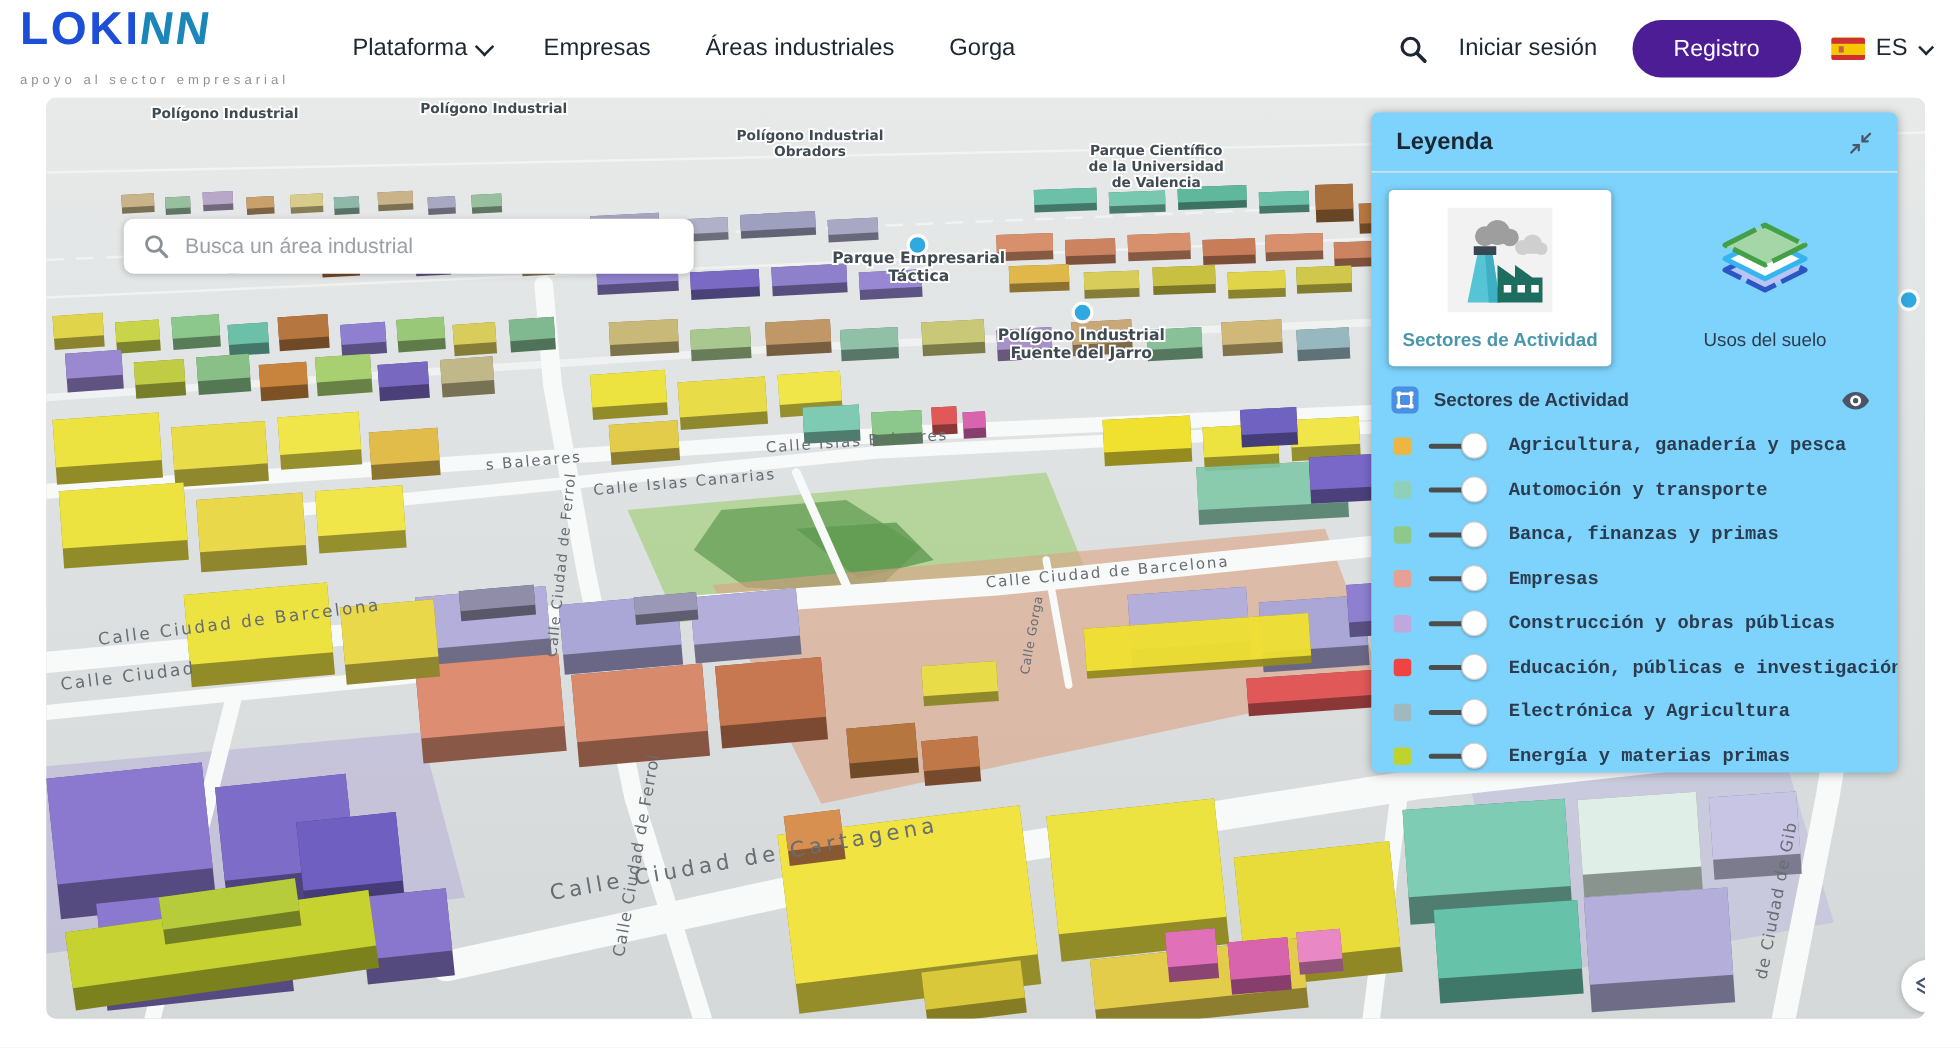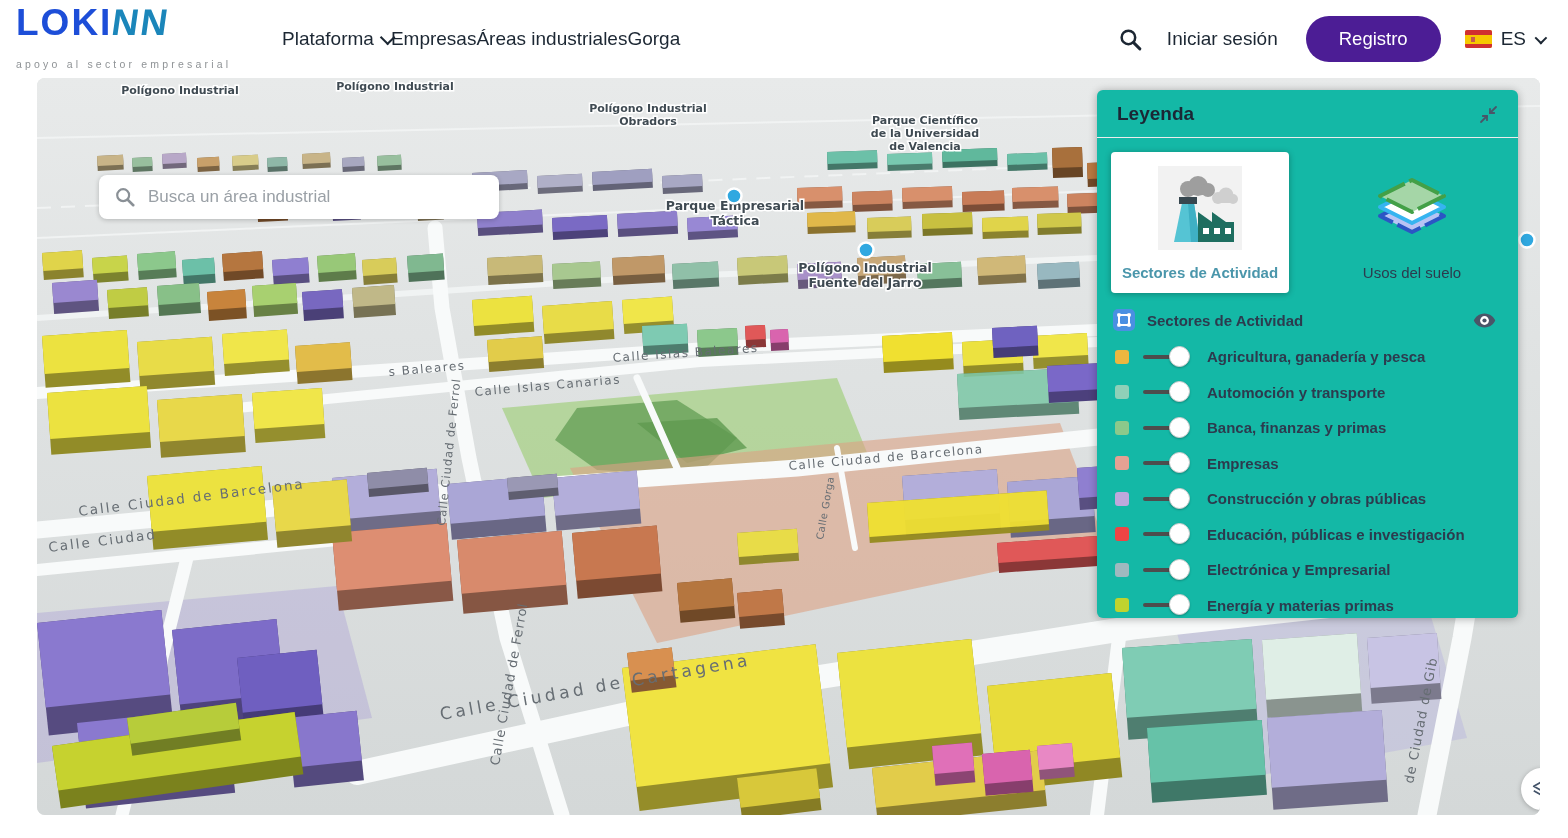--- a/index.html
+++ b/index.html
@@ -7,21 +7,21 @@
     font-family:"Liberation Sans", sans-serif; }
 
   
   .header { position:absolute; left:0; top:0; width:1568px; height:78px; background:#ffffff; z-index:30;
     display:flex; align-items:center; }
   .logo { margin-left:16px; width:238px; cursor:pointer; }
   .logo-word { font-size:37px; font-weight:800; letter-spacing:2px; line-height:30px; }
   .logo-gray { color:#1d4ed8;text-align:right; }
   .logo-blue { color:#1b86ba; display:inline-block; transform:skewX(-8deg); }
   .logo-tag { font-size:10.5px; letter-spacing:3.2px; color:#8f9396; margin-top:20px; }
-  .nav { display:flex; align-items:center; margin-left:28px; }
+  .nav { display:flex; align-items:center; gap:44px; margin-left:28px; }
   .nav-item { font-size:19px; color:#1c2733; cursor:pointer; display:flex; align-items:center; gap:6px; }
   .chev { width:11px; height:11px; border-right:2.5px solid #1c2733; border-bottom:2.5px solid #1c2733;
     transform:rotate(45deg) translateY(-3px); display:inline-block; }
   .header-right { margin-left:auto; display:flex; align-items:center; margin-right:24px; gap:24px; }
   .search-icon-btn { cursor:pointer; display:flex; }
   .login-link { font-size:19px; color:#1c2733; cursor:pointer; margin-right:4px; }
   .register-btn { background:#4c1d95; color:#ffffff; font-size:18.5px; border:none; border-radius:24px;
     padding:12px 33px; cursor:pointer; font-family:"Liberation Sans",sans-serif; }
   .lang { display:flex; align-items:center; gap:9px; cursor:pointer; }
   .flag { width:27px; height:18px; border-radius:2px; overflow:hidden; position:relative; background:#f6c800; }
@@ -31,50 +31,50 @@
   .lang-code { font-size:19px; color:#1c2733; }
   .chev-sm { width:9px; height:9px; border-right:2.2px solid #1c2733; border-bottom:2.2px solid #1c2733;
     transform:rotate(45deg) translateY(-2px); }
 
   
   .map-wrap { position:absolute; left:37px; top:78px; width:1503px; height:737px; border-radius:8px;
     overflow:hidden; background:#dfe2e2; z-index:1; cursor:grab; }
   .map-svg { position:absolute; left:0; top:0; }
 
   
-  .map-search { position:absolute; left:62px; top:97px; width:400px; height:44px; background:#ffffff;
+  .map-search { position:absolute; left:62px; top:97px; width:456px; height:44px; background:#ffffff;
     border-radius:8px; box-shadow:0 1px 5px rgba(0,0,0,.22); display:flex; align-items:center; z-index:20; }
   .map-search svg { margin:0 12px 0 15px; }
   .map-search input { border:none; outline:none; flex:1; font-size:17px; color:#444;
     font-family:"Liberation Sans",sans-serif; background:transparent; }
   .map-search input::placeholder { color:#9aa0a6; }
 
   
   .layers-btn { position:absolute; left:1484px; top:690px; width:42px; height:42px; border-radius:50%;
     background:#ffffff; box-shadow:0 1px 5px rgba(0,0,0,.25); display:flex; align-items:center;
     justify-content:center; cursor:pointer; z-index:20; }
 
   
-  .legend { position:absolute; left:1097px; top:90px; width:421px; height:528px; background:#14b8a6;
+  .legend { position:absolute; left:1097px; top:90px; width:421px; height:528px; background:#7dd3fc;
     border-radius:6px; box-shadow:0 1px 8px rgba(0,0,0,.3); z-index:25; overflow:hidden; }
   .legend-header { display:flex; align-items:center; justify-content:space-between;
     padding:13px 20px 12px 20px; border-bottom:1px solid #ececec; }
   .legend-title { font-size:19px; font-weight:700; color:#1b2735; }
   .collapse-btn { cursor:pointer; display:flex; }
   .legend-tabs { display:flex; padding:14px 14px 6px 14px; gap:34px; }
   .legend-tab { width:178px; padding:10px 6px 12px 6px; text-align:center; cursor:pointer; border-radius:4px; }
   .legend-tab.selected { box-shadow:0 1px 6px rgba(0,0,0,.3); background:#fff; }
   .tab-icon { width:84px; height:84px; margin:4px auto 14px auto; display:block; }
   .tab-label { font-size:15px; color:#2c3b4e; }
   .legend-tab.selected .tab-label { color:#4a96ab; font-weight:700; }
   .section-row { display:flex; align-items:center; padding:10px 22px 4px 16px; }
   .section-icon { width:22px; height:22px; margin-right:12px; }
   .section-title { font-size:15px; font-weight:700; color:#2c3b4e; flex:1; }
   .eye-btn { cursor:pointer; display:flex; }
-  .sector-list { padding:4px 0 0 18px; }
+  .sector-list { padding:4px 0 0 18px;font-family:Liberation Mono, monospace; }
   .sector-row { display:flex; align-items:center; height:35.5px; }
   .swatch { width:14px; height:14px; border-radius:3px; flex:0 0 14px; }
   .slider { position:relative; width:56px; height:22px; margin-left:14px; flex:0 0 56px; cursor:pointer; }
   .slider .track { position:absolute; left:0; top:9px; width:30px; height:4px; border-radius:2px; background:#4d4d4d; }
   .slider .knob { position:absolute; left:26px; top:0; width:21px; height:21px; border-radius:50%;
     background:#ffffff; border:1px solid #cfcfcf; box-shadow:0 1px 2px rgba(0,0,0,.25); }
   .sector-label { font-size:15px; font-weight:600; color:#2c3b4e; margin-left:8px; white-space:nowrap; }
 </style>
 </head>
 <body>
@@ -873,21 +873,21 @@
           <span class="knob"></span>
         </span>
         <span class="sector-label">Educación, públicas e investigación</span>
       </div>
       <div class="sector-row">
         <span class="swatch" style="background: rgb(159, 185, 191);"></span>
         <span class="slider">
           <span class="track"></span>
           <span class="knob"></span>
         </span>
-        <span class="sector-label">Electrónica y Empresarial</span>
+        <span class="sector-label">Electrónica y Agricultura</span>
       </div>
       <div class="sector-row">
         <span class="swatch" style="background: rgb(191, 211, 46);"></span>
         <span class="slider">
           <span class="track"></span>
           <span class="knob"></span>
         </span>
         <span class="sector-label">Energía y materias primas</span>
       </div>
     </div>

